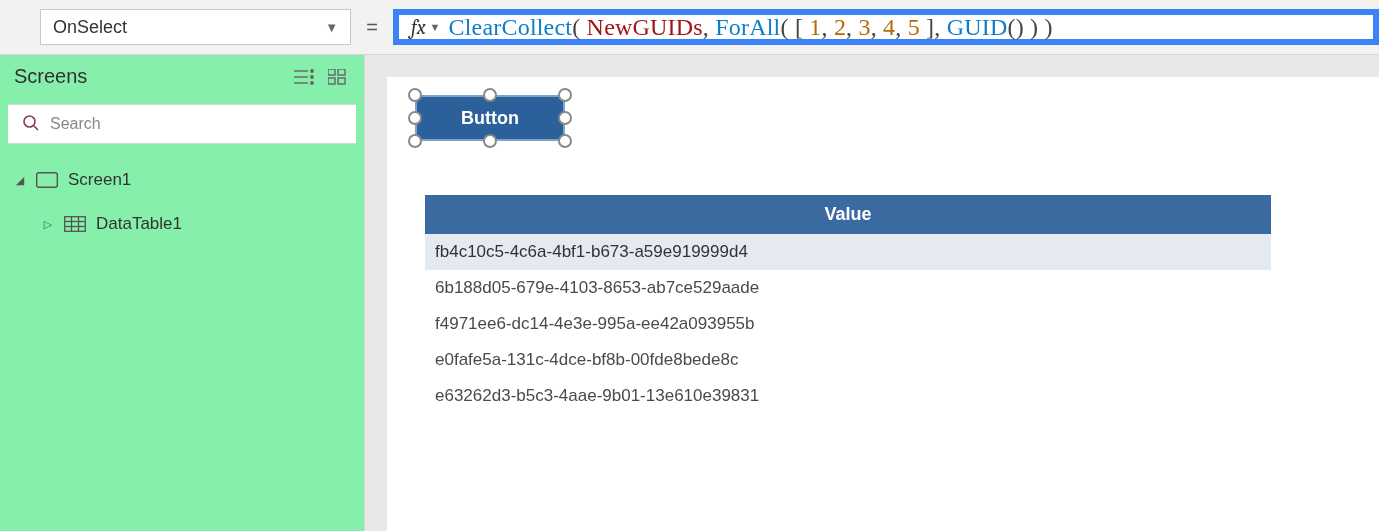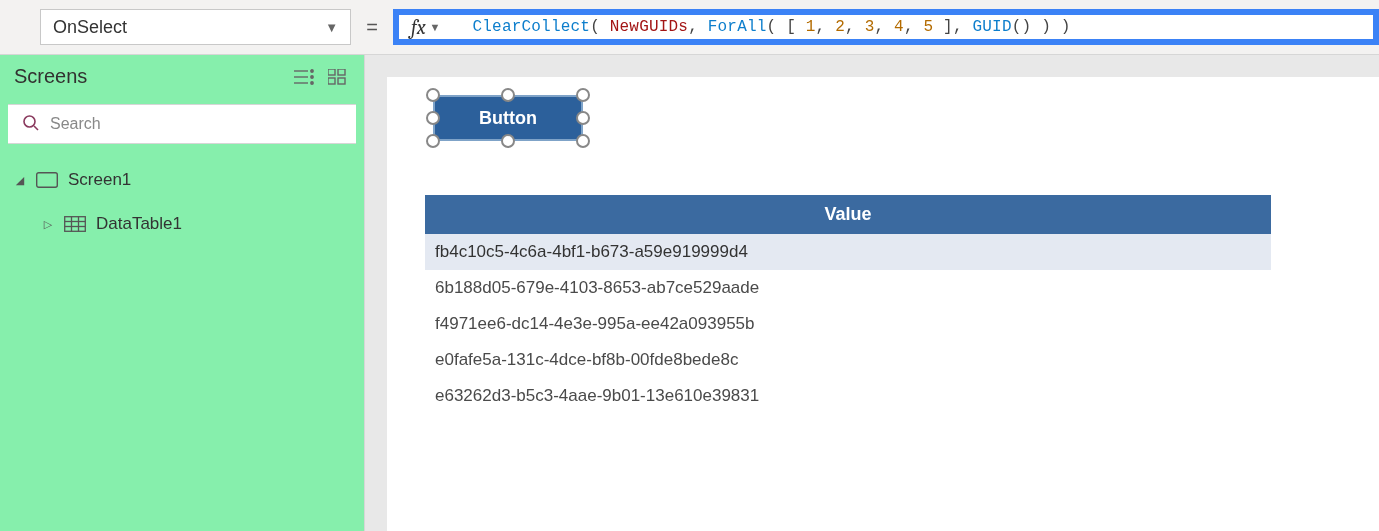--- a/index.html
+++ b/index.html
@@ -58,26 +58,25 @@
     font-family: Cambria, Georgia, serif;
     font-size: 20px;
     color: #333;
     display: flex;
     align-items: center;
     gap: 4px;
     cursor: pointer;
   }
   .fx-label .chev { font-size: 11px; font-style: normal; color: #666; }
   .formula {
-    font-family: Liberation Mono, monospace;
-    font-size: 16px;
+    font-family: Liberation Serif, serif;
+    font-size: 24px;
     white-space: pre;
     letter-spacing: 0.2px;
     cursor: text;
-    margin-left: 24px;
   }
   .t-fn   { color: #0d7ecc; }
   .t-id   { color: #a31515; }
   .t-num  { color: #b36b00; }
   .t-punc { color: #444; }
 
   .main {
     display: flex;
     height: calc(531px - 55px);
   }
@@ -138,21 +137,21 @@
     background: #e8e8e8;
     position: relative;
   }
   .canvas-inner {
     position: absolute;
     left: 22px; top: 22px; right: 0; bottom: 0;
     background: #fff;
   }
   .sel-frame {
     position: absolute;
-    left: 46px; top: 18px;
+    left: 28px; top: 18px;
     width: 150px; height: 46px;
   }
   .btn-ctrl {
     width: 100%; height: 100%;
     background: #2c609b;
     border: 2px solid #7fa3c8;
     border-radius: 6px;
     color: #fff;
     font-size: 18px;
     font-weight: 600;

